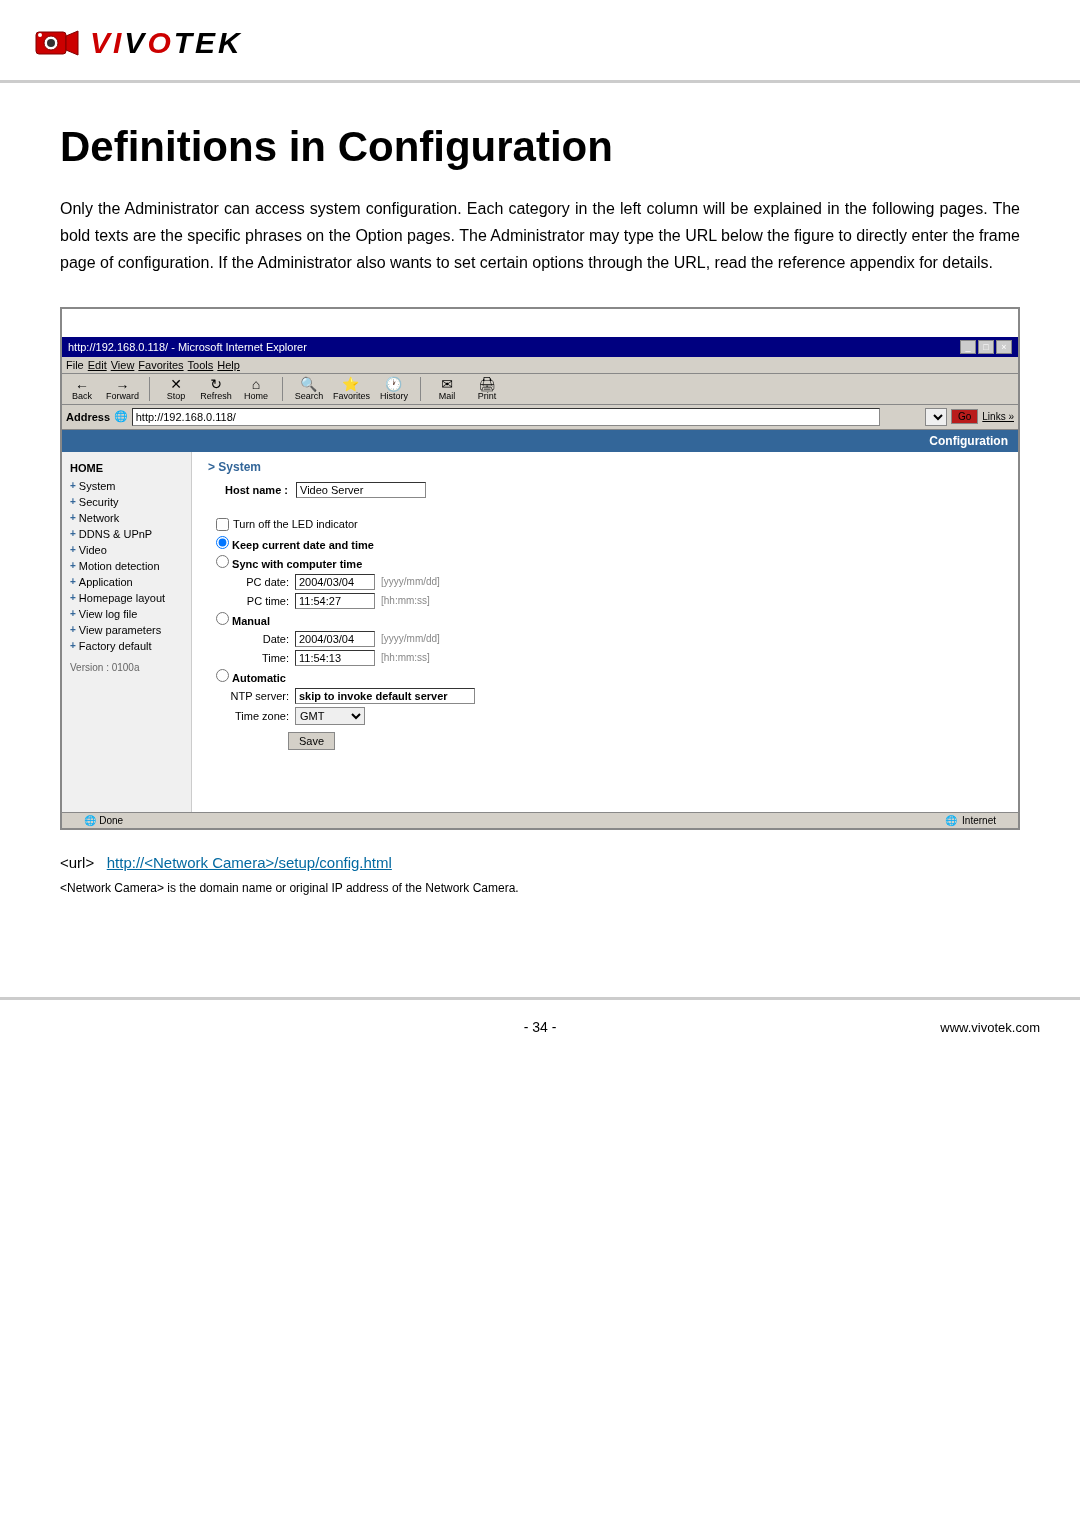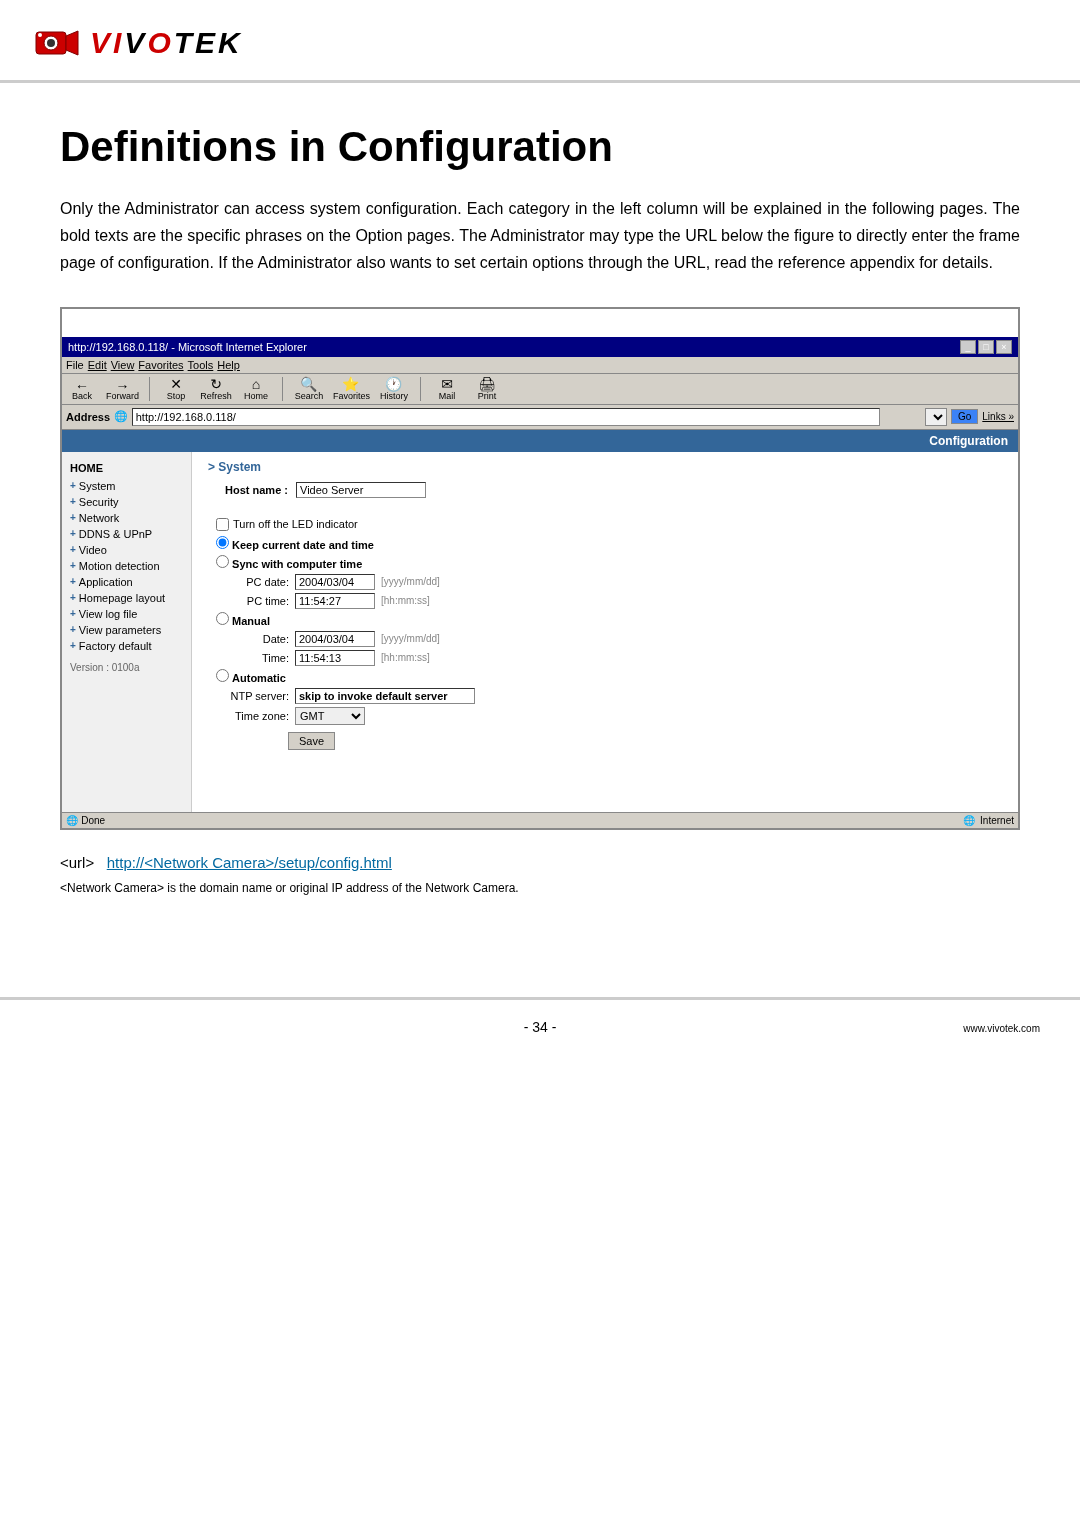--- a/index.html
+++ b/index.html
@@ -140,21 +140,21 @@
       flex: 1;
       height: 18px;
       border: 1px inset #888;
       background: #fff;
       font-size: 11px;
       padding: 0 3px;
     }
     .addr-go {
       font-size: 10px;
       padding: 1px 6px;
-      background: #3b82f6;
+      background: #b91c1c;
       border: 1px solid #888;
       cursor: pointer;
     }
     .addr-links {
       font-size: 10px;
       text-decoration: underline;
       cursor: pointer;
     }
 
     
@@ -275,21 +275,21 @@
       padding: 2px 10px;
       font-size: 11px;
       cursor: pointer;
       margin-left: 80px;
       margin-top: 4px;
     }
 
     
     .browser-statusbar {
       background: #d4d0c8;
-      padding: 2px 4px;
+      padding: 2px 22px;
       display: flex;
       justify-content: space-between;
       font-size: 10px;
       border-top: 1px solid #888;
     }
     .status-internet {
       display: flex;
       align-items: center;
       gap: 4px;
     }
@@ -323,21 +323,21 @@
       justify-content: space-between;
       align-items: center;
     }
     .page-number {
       font-size: 14px;
       color: #000;
       flex: 1;
       text-align: center;
     }
     .website {
-      font-size: 10px;
+      font-size: 13px;
       color: #000;
     }
   </style>
 </head>
 <body>
 
 <div class="header">
   <div class="logo-area">
 
     <svg class="logo-icon" viewBox="0 0 50 50" xmlns="http://www.w3.org/2000/svg">

